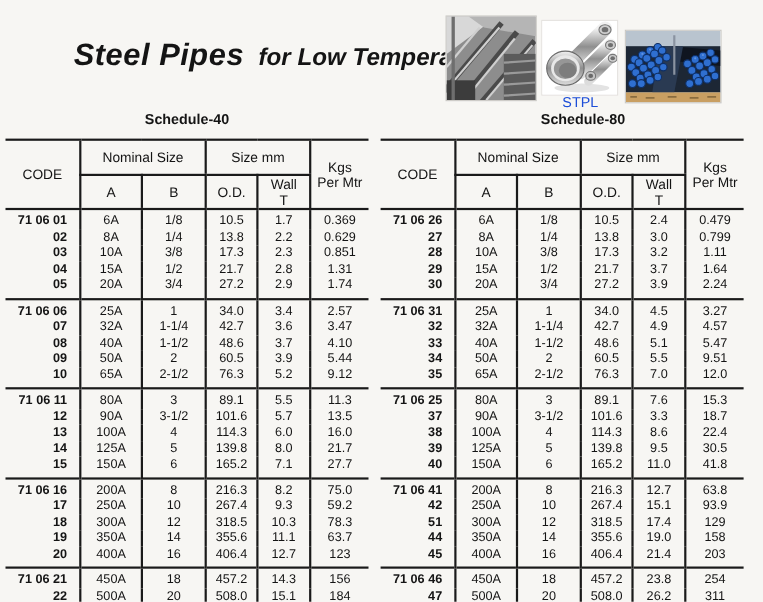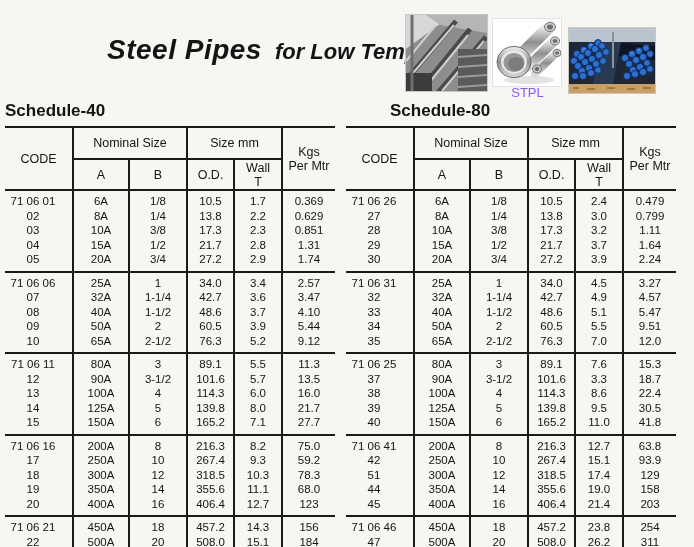--- a/index.html
+++ b/index.html
@@ -8,36 +8,35 @@
     position:relative;
     background:#f7f6f3;
     font-family:"Liberation Sans", sans-serif;
     color:#141414;
     overflow:hidden;
   }
   .title {
     position:absolute; left:67px; top:34px;
     display:flex; align-items:baseline; gap:13px;
     white-space:nowrap;
-    margin-left:40px;
   }
   .title .t-main { font-size:28px; font-weight:bold; font-style:italic; letter-spacing:0.5px; }
   .title .t-sub  { font-size:22px; font-weight:bold; font-style:italic; }
 
   .photo { position:absolute; border:1px solid #c9c7c2; background:#fff; }
   #photo-left   { left:405px; top:14px;  width:81px; height:76px; }
   #photo-middle { left:492px; top:18px;  width:68px; height:67px; border-color:#e4e2de; }
   #photo-right  { left:568px; top:27px;  width:86px; height:65px; }
   .photo svg { display:block; }
 
   .stpl {
     position:absolute; left:455px; top:85px; width:145px;
-    text-align:center; font-size:13px; color:#8b5cf6;
+    text-align:center; font-size:13px; color:#1d4ed8;
   }
-  .sched { position:absolute; font-size:17px; font-weight:bold; text-align:left; }
+  .sched { position:absolute; font-size:13px; font-weight:bold; text-align:center; }
   #sched-40 { left:5px;   top:101px; width:330px; }
   #sched-80 { left:390px; top:101px; width:280px; }
 
   table.ptable {
     position:absolute; top:126px; width:330px;
     border-collapse:collapse; table-layout:fixed;
   }
   #table40 { left:5px; }
   #table80 { left:346px; }
 
@@ -53,21 +52,21 @@
     padding:0; line-height:14px;
   }
   .ptable thead tr:first-child th { height:30px; border-top:2px solid #1a1a1a; }
   .ptable thead tr:nth-child(2) th { height:29px; }
   .ptable thead th { border-bottom:2px solid #1a1a1a; }
 
   .ptable td {
     padding:0; height:14px; line-height:14.5px;
     font-size:11.5px; text-align:center; white-space:nowrap;
   }
-  .ptable td.c-code { text-align:center; padding-right:11px; font-weight:normal; }
+  .ptable td.c-code { text-align:right; padding-right:11px; font-weight:bold; }
 
   .ptable .c-a, .ptable .c-b, .ptable .c-od,
   .ptable .c-wall, .ptable .c-kgs, .ptable .hgrp { border-left:2px solid #1a1a1a; }
 
   .ptable tbody tr.gfirst td { border-top:2px solid #1a1a1a; padding-top:3px; }
   .ptable tbody tr.glast td  { padding-bottom:4px;margin-top:16px; }
   .ptable tbody tr:last-child td { border-bottom:2px solid #1a1a1a; }
 </style>
 </head>
 <body>
@@ -375,21 +374,21 @@
           <td class="c-od">318.5</td>
           <td class="c-wall">10.3</td>
           <td class="c-kgs">78.3</td>
         </tr>
         <tr class="">
           <td class="c-code">19</td>
           <td class="c-a">350A</td>
           <td class="c-b">14</td>
           <td class="c-od">355.6</td>
           <td class="c-wall">11.1</td>
-          <td class="c-kgs">68.0</td>
+          <td class="c-kgs">63.7</td>
         </tr>
         <tr class="glast">
           <td class="c-code">20</td>
           <td class="c-a">400A</td>
           <td class="c-b">16</td>
           <td class="c-od">406.4</td>
           <td class="c-wall">12.7</td>
           <td class="c-kgs">123</td>
         </tr>
         <tr class="gfirst ">

